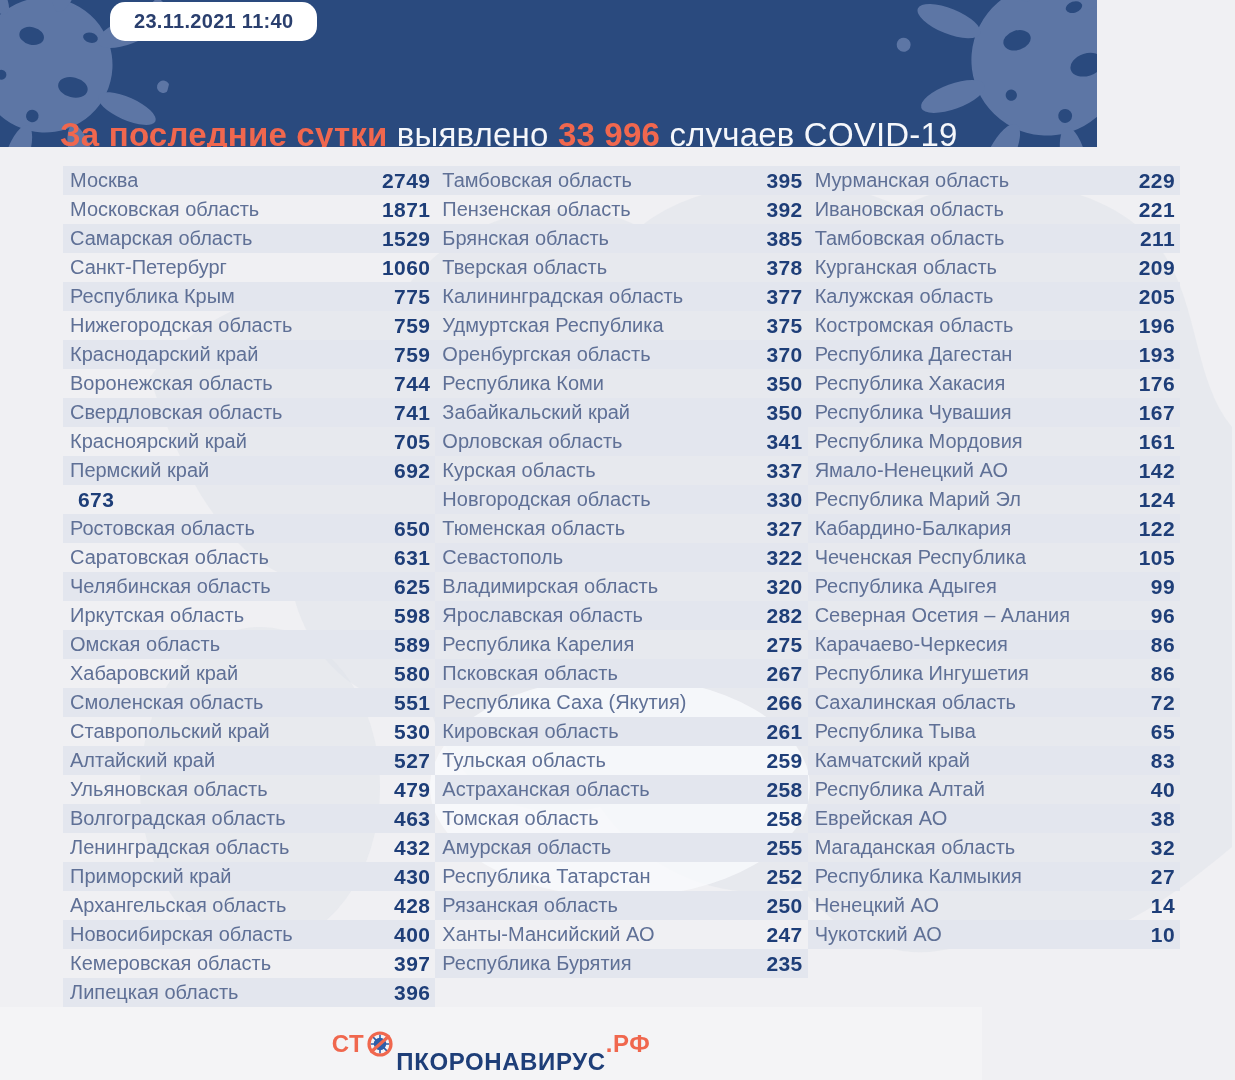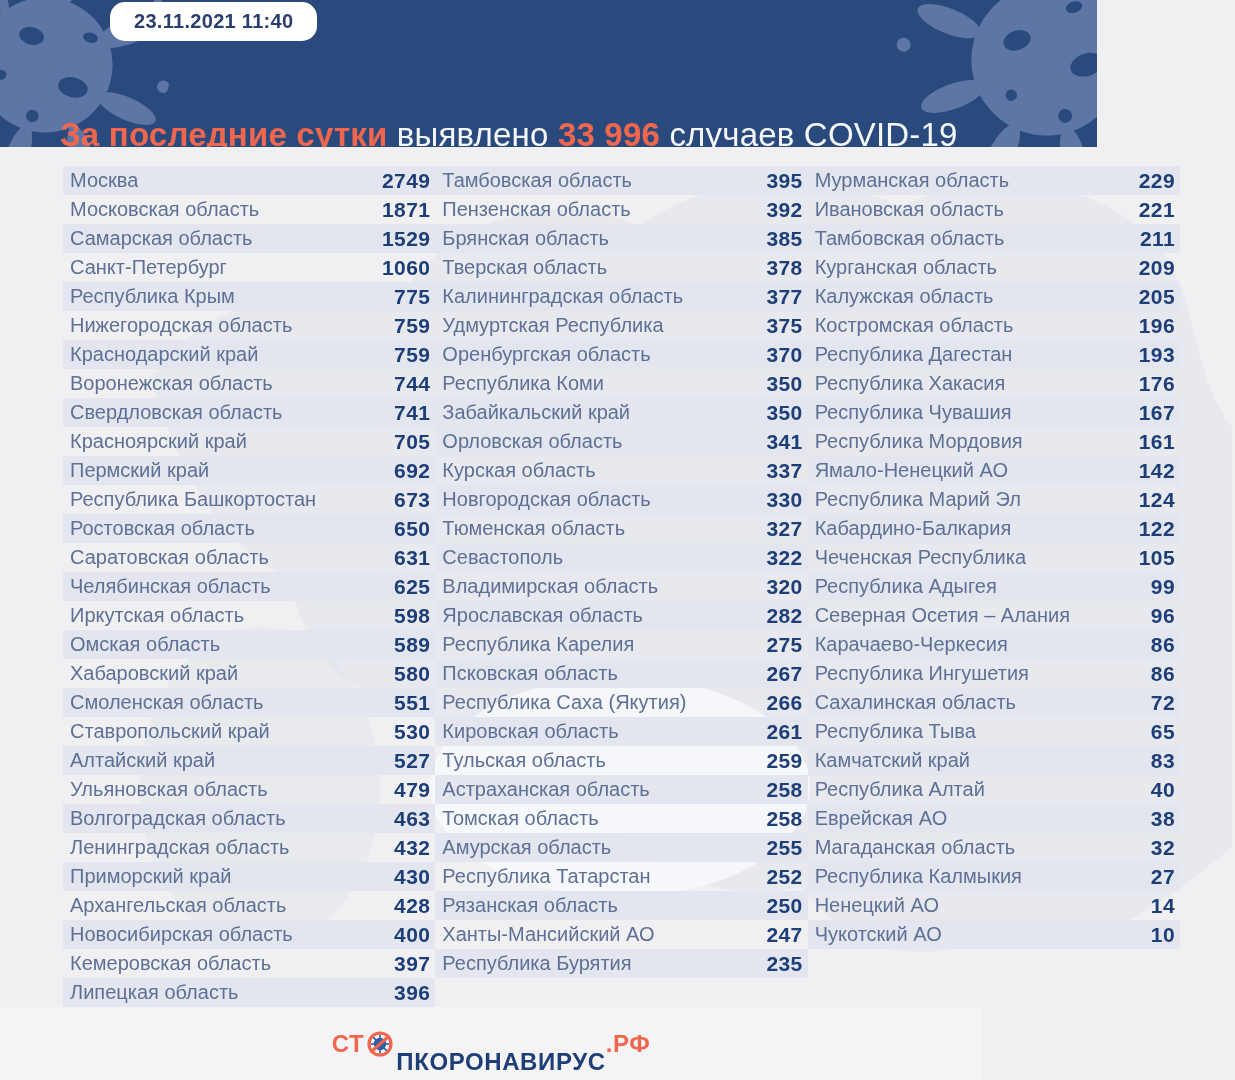--- a/index.html
+++ b/index.html
@@ -194,21 +194,20 @@
         </div>
         <div class="row">
           <span class="region">Красноярский край</span>
           <span class="cases">705</span>
         </div>
         <div class="row striped">
           <span class="region">Пермский край</span>
           <span class="cases">692</span>
         </div>
         <div class="row">
-          <span class="region">Республика Башкортостан</span>
           <span class="cases">673</span>
         </div>
         <div class="row striped">
           <span class="region">Ростовская область</span>
           <span class="cases">650</span>
         </div>
         <div class="row">
           <span class="region">Саратовская область</span>
           <span class="cases">631</span>
         </div>

